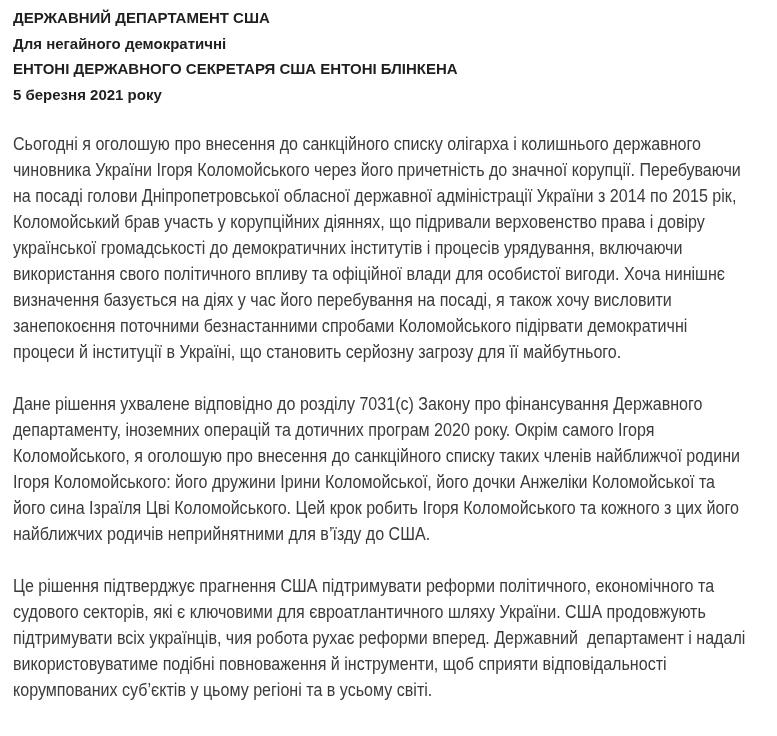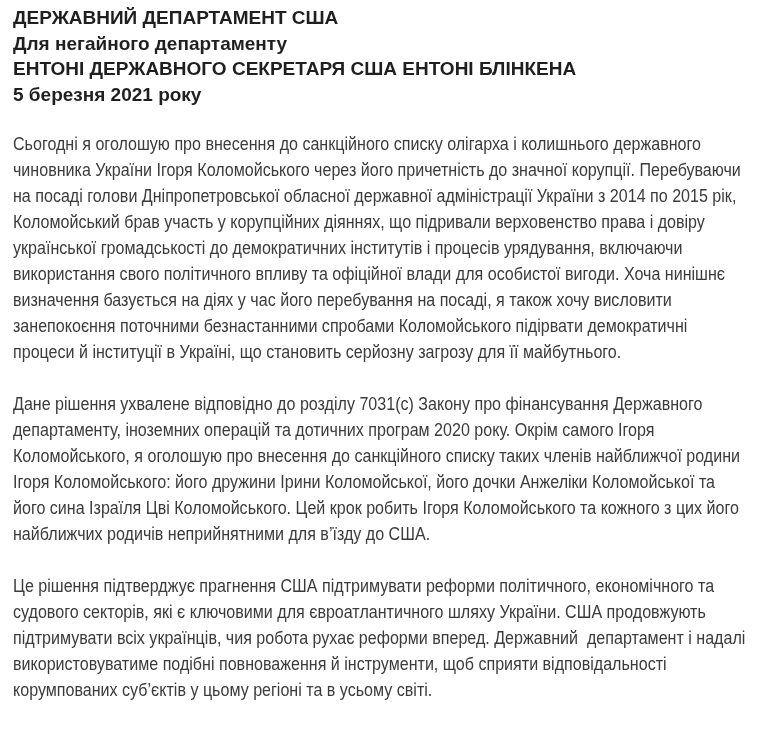--- a/index.html
+++ b/index.html
@@ -11,21 +11,21 @@
     font-family: "Liberation Sans", sans-serif;
   }
   .doc {
     padding: 5px 0 0 13px;
     width: 777px;
     height: 736px;
   }
   .doc-header {
     color: #1f1f1f;
     font-weight: bold;
-    font-size: 19px;
+    font-size: 15px;
     line-height: 25.5px;
   }
   .doc-header .h-line {
     white-space: nowrap;
   }
   .doc-body {
     margin-top: 24px;
     width: 800px;                 
     transform: scaleX(0.918);     
     transform-origin: 0 0;
@@ -39,21 +39,21 @@
     white-space: pre-wrap;        
   }
 </style>
 </head>
 <body>
 
 <div class="doc">
 
   <div class="doc-header">
     <div class="h-line">ДЕРЖАВНИЙ ДЕПАРТАМЕНТ США</div>
-    <div class="h-line">Для негайного департаменту</div>
+    <div class="h-line">Для негайного демократичні</div>
     <div class="h-line">ЕНТОНІ ДЕРЖАВНОГО СЕКРЕТАРЯ США ЕНТОНІ БЛІНКЕНА</div>
     <div class="h-line">5 березня 2021 року</div>
   </div>
 
   <div class="doc-body">
     <p>Сьогодні я оголошую про внесення до санкційного списку олігарха і колишнього державного чиновника України Ігоря Коломойського через його причетність до значної корупції. Перебуваючи на посаді голови Дніпропетровської обласної державної адміністрації України з 2014 по 2015 рік, Коломойський брав участь у корупційних діяннях, що підривали верховенство права і довіру української громадськості до демократичних інститутів і процесів урядування, включаючи використання свого політичного впливу та офіційної влади для особистої вигоди. Хоча нинішнє визначення базується на діях у час його перебування на посаді, я також хочу висловити занепокоєння поточними безнастанними спробами Коломойського підірвати демократичні процеси й інституції в Україні, що становить серйозну загрозу для її майбутнього.</p>
     <p>Дане рішення ухвалене відповідно до розділу 7031(c) Закону про фінансування Державного департаменту, іноземних операцій та дотичних програм 2020 року. Окрім самого Ігоря Коломойського, я оголошую про внесення до санкційного списку таких членів найближчої родини Ігоря Коломойського: його дружини Ірини Коломойської, його дочки Анжеліки Коломойської та його сина Ізраїля Цві Коломойського. Цей крок робить Ігоря Коломойського та кожного з цих його найближчих родичів неприйнятними для в’їзду до США.</p>
     <p>Це рішення підтверджує прагнення США підтримувати реформи політичного, економічного та судового секторів, які є ключовими для євроатлантичного шляху України. США продовжують підтримувати всіх українців, чия робота рухає реформи вперед. Державний  департамент і надалі використовуватиме подібні повноваження й інструменти, щоб сприяти відповідальності корумпованих суб’єктів у цьому регіоні та в усьому світі.</p>
   </div>
 

